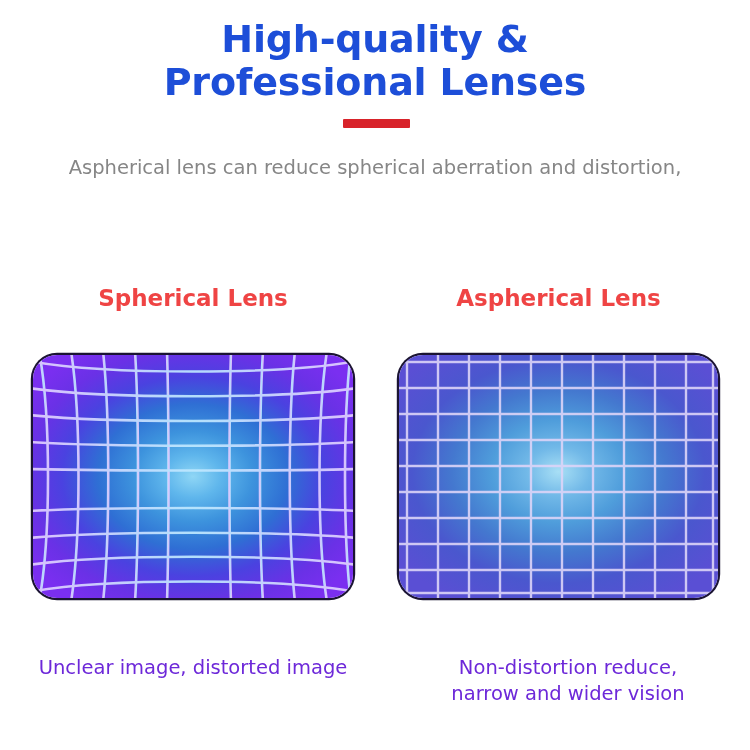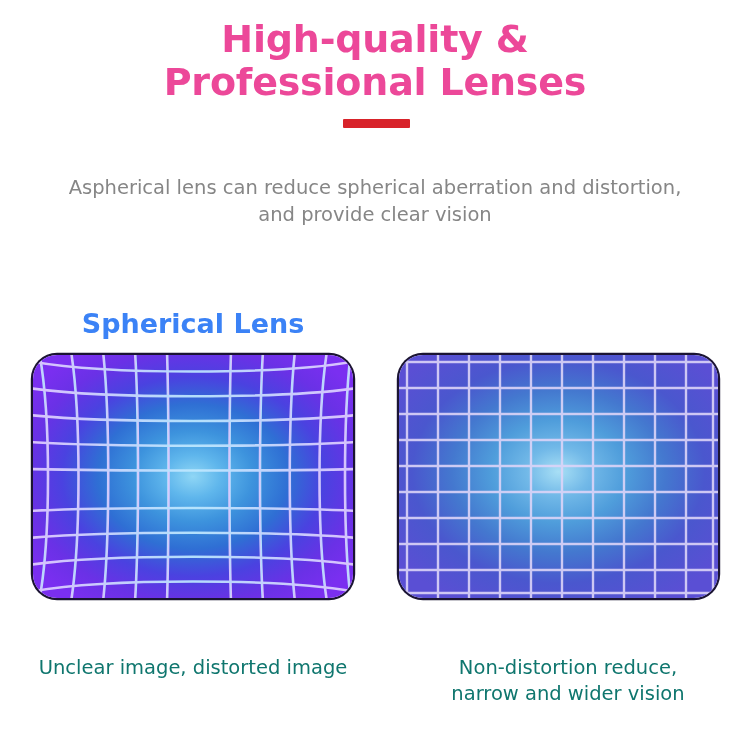--- a/index.html
+++ b/index.html
@@ -26,21 +26,21 @@
   .title-block {
     position: absolute;
     top: 18px;
     left: 0;
     width: 750px;
     text-align: center;
   }
   .title-line {
     font-size: 38px;
     font-weight: 700;
-    color: #ec4899;
+    color: #1d4ed8;
     line-height: 1.12;
     letter-spacing: -0.2px;
     white-space: nowrap;
   }
 
   .accent-bar {
     position: absolute;
     top: 119px;
     left: 343px;
     width: 67px;
@@ -52,31 +52,30 @@
   .subtitle {
     position: absolute;
     top: 155px;
     left: 0;
     width: 750px;
     text-align: center;
     font-size: 19.5px;
     font-weight: 400;
     color: #868686;
     line-height: 1.38;
-    margin-top: 20px;
   }
   .subtitle-line { display: block; white-space: nowrap; }
 
   
   .col-heading {
     position: absolute;
-    top: 308px;
-    font-size: 27px;
+    top: 285px;
+    font-size: 23px;
     font-weight: 700;
-    color: #3b82f6;
+    color: #ef4444;
     text-align: center;
     white-space: nowrap;
   }
   .col-heading.left  { left: 33px;  width: 320px; }
   .col-heading.right { left: 399px; width: 319px; }
 
   
   .panel {
     position: absolute;
     top: 355px;
@@ -94,21 +93,21 @@
     width: 100%;
     height: 100%;
   }
 
   
   .caption {
     position: absolute;
     top: 655px;
     font-size: 19.5px;
     font-weight: 400;
-    color: #0f766e;
+    color: #6d28d9;
     text-align: center;
     line-height: 1.34;
   }
   .caption.left  { left: 0px;   width: 386px; }
   .caption.right { left: 386px; width: 364px; }
   .caption-line { display: block; white-space: nowrap; }
 </style>
 </head>
 <body>
 
@@ -116,24 +115,24 @@
 
   <div class="title-block">
     <div class="title-line">High-quality &amp;</div>
     <div class="title-line">Professional Lenses</div>
   </div>
 
   <div class="accent-bar"></div>
 
   <div class="subtitle">
     <span class="subtitle-line">Aspherical lens can reduce spherical aberration and distortion,</span>
-    <span class="subtitle-line">and provide clear vision</span>
   </div>
 
   <div class="col-heading left">Spherical Lens</div>
+  <div class="col-heading right">Aspherical Lens</div>
 
   <div class="panel left">
     <svg class="panel-svg" viewBox="0 0 320 243" preserveAspectRatio="none">
       <defs>
         <radialGradient id="gradLeft" cx="50%" cy="50%" r="62%">
           <stop offset="0%" stop-color="#8fd6f5"></stop>
           <stop offset="14%" stop-color="#5fb6ec"></stop>
           <stop offset="30%" stop-color="#3d93dd"></stop>
           <stop offset="48%" stop-color="#2f6fd4"></stop>
           <stop offset="66%" stop-color="#4a42e0"></stop>

